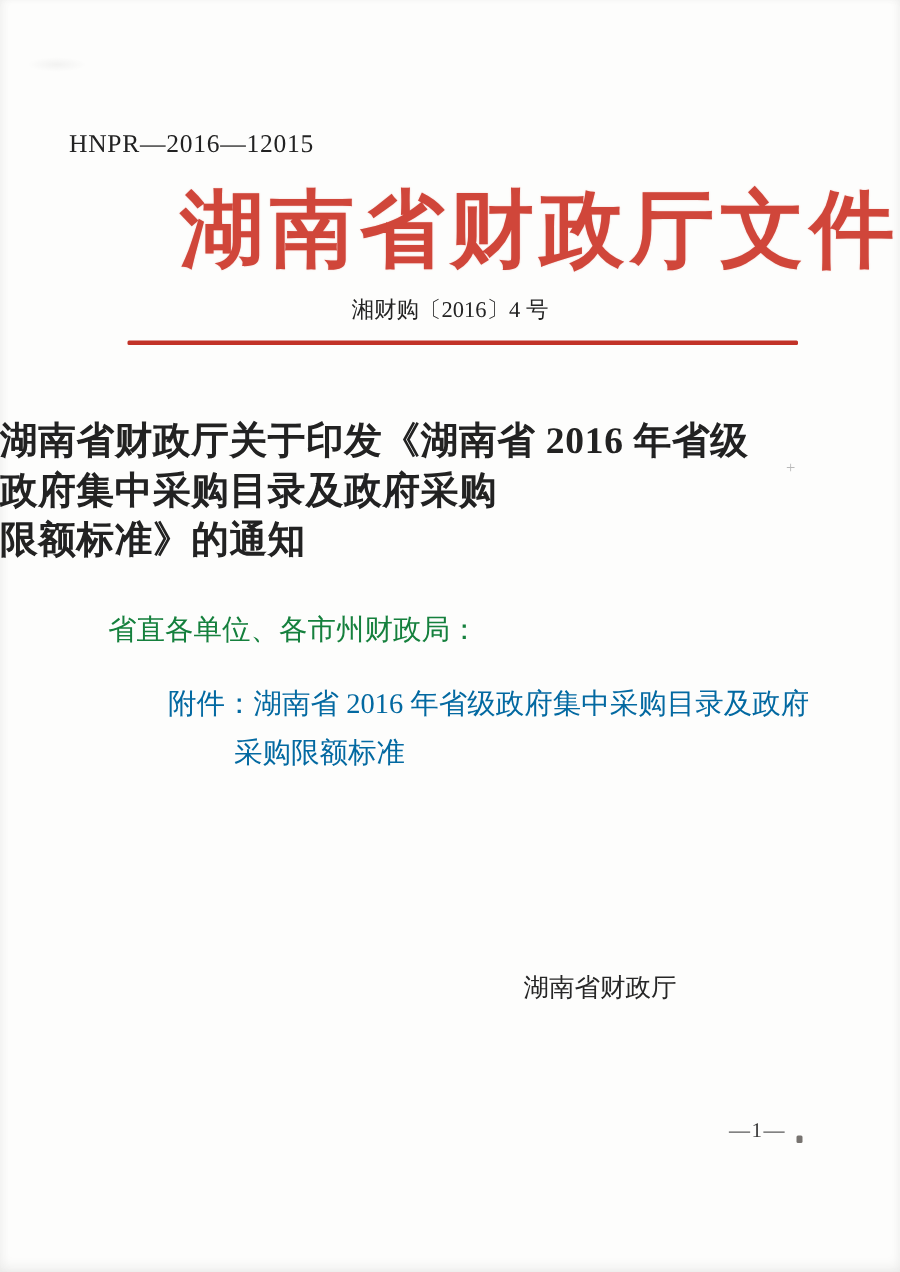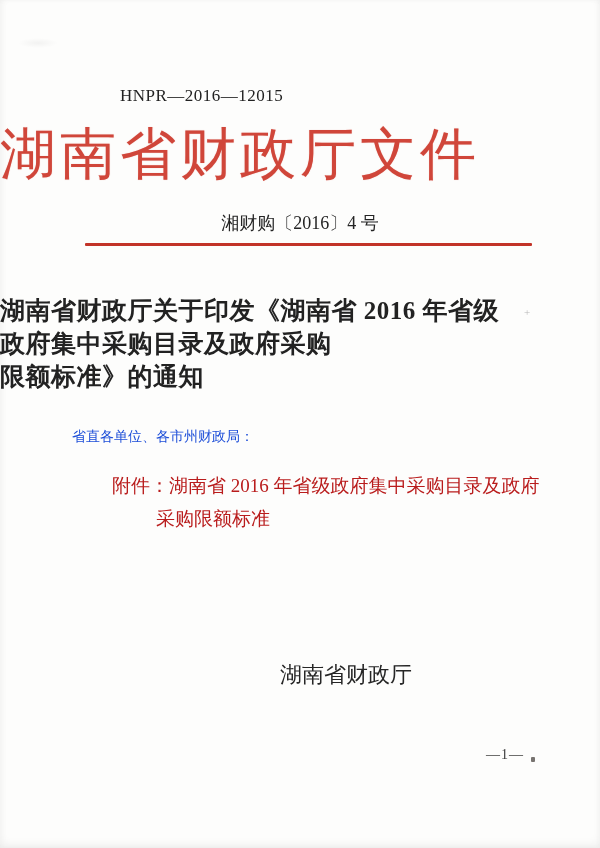--- a/index.html
+++ b/index.html
@@ -17,41 +17,41 @@
     height: 848px;
     background: #fdfdfc;
     color: #2b2b2b;
     box-shadow:
       inset 0 -4px 8px rgba(0,0,0,0.05),
       inset 3px 0 6px rgba(0,0,0,0.02),
       inset -2px 0 5px rgba(0,0,0,0.02);
   }
   .doc-code {
     padding-top: 86px;
-    margin-left: 120px;
+    margin-left: 46px;
     font-size: 17px;
     letter-spacing: 0.5px;
     color: #222;
     line-height: 20px;
   }
   .banner {
     margin-top: 16px;
-    text-align: left;
+    text-align: right;
     font-size: 56px;
     line-height: 64px;
-    font-weight: normal;
+    font-weight: bold;
     color: #d0463a;
     letter-spacing: 4px;
     text-shadow: 0 0 1px rgba(208,70,58,0.35);
     white-space: nowrap;
   }
   .doc-number {
-    margin-top: 26px;
+    margin-top: 10px;
     text-align: center;
-    font-size: 18px;
+    font-size: 15px;
     line-height: 22px;
     color: #242424;
   }
   .red-rule {
     margin: 9px 0 0 85px;
     width: 447px;
     height: 3px;
     background: #c23328;
     border-radius: 1px;
   }
@@ -59,44 +59,44 @@
     margin-top: 48px;
     text-align: left;
     font-size: 25px;
     line-height: 33px;
     font-weight: bold;
     color: #222;
     letter-spacing: 0.5px;
   }
   .body-block {
     margin: 27px 56px 0 72px;
-    font-size: 14px;
+    font-size: 19px;
     line-height: 33.5px;
-    color: #1d4ed8;
+    color: #15803d;
   }
   .salutation { text-indent: 0; }
   .paragraph { text-indent: 2em; }
   .attachment {
     margin: 15px 56px 0 112px;
     font-size: 19px;
     line-height: 33.5px;
-    color: #b91c1c;
+    color: #0369a1;
     padding-left: 44px;
     text-indent: -44px;
     max-width: 432px;
   }
   .signature-block {
     position: absolute;
     left: 280px;
     top: 643px;
     width: 240px;
-    font-size: 22px;
+    text-align: center;
+    font-size: 17px;
     line-height: 32px;
     color: #262626;
-    margin-top: 16px;
   }
   .page-number {
     position: absolute;
     left: 470px;
     top: 747px;
     width: 70px;
     text-align: center;
     font-size: 14px;
     letter-spacing: 1px;
     color: #3a3a3a;

